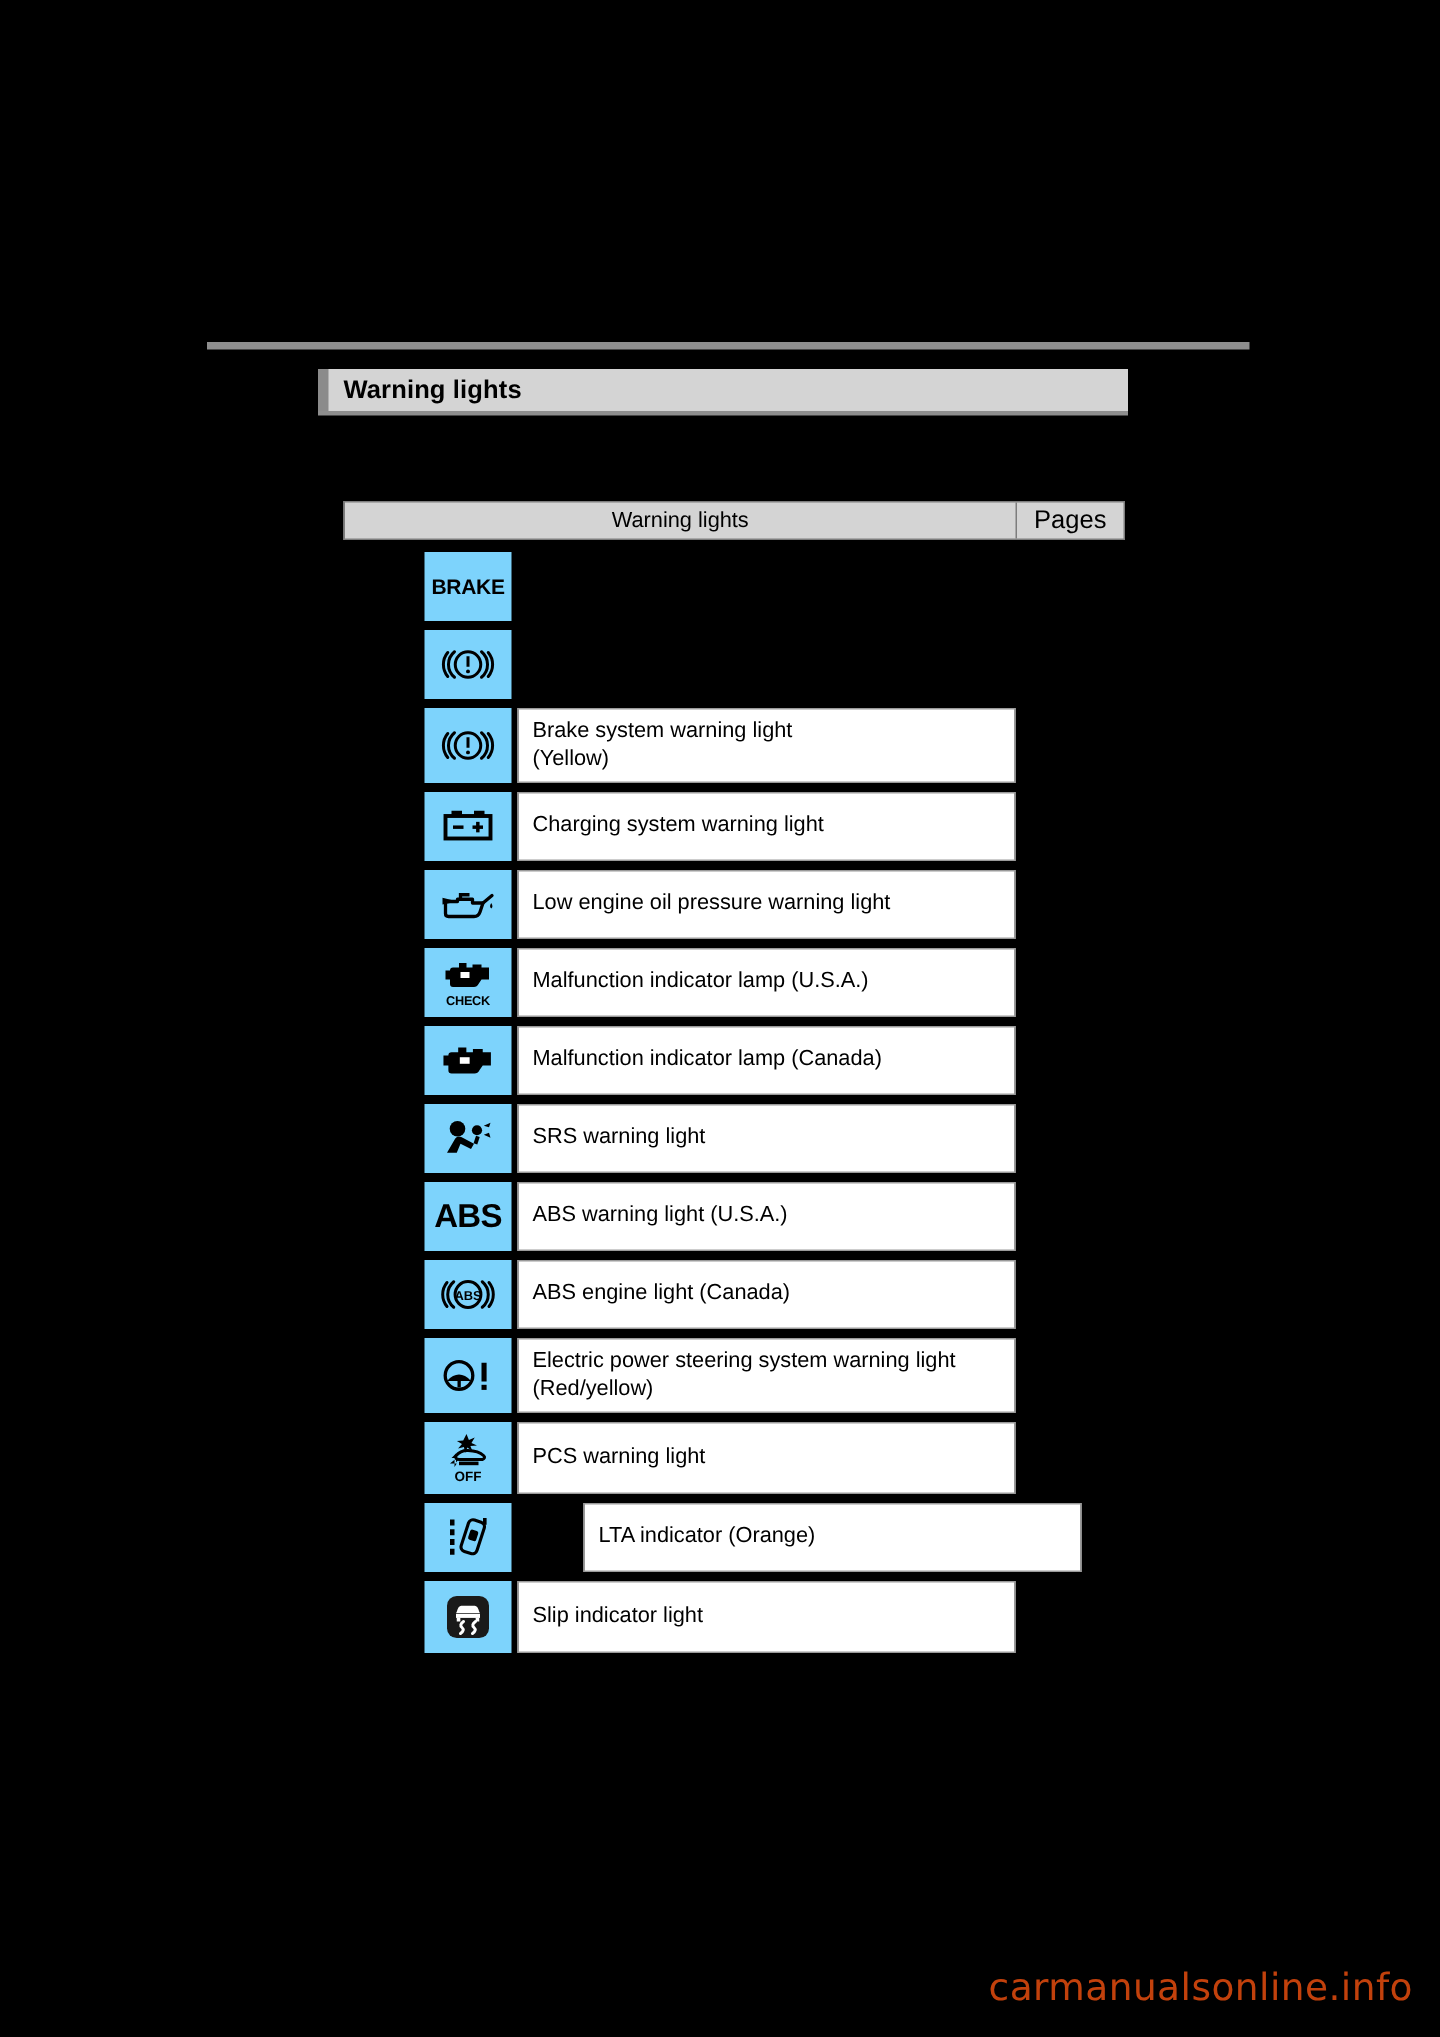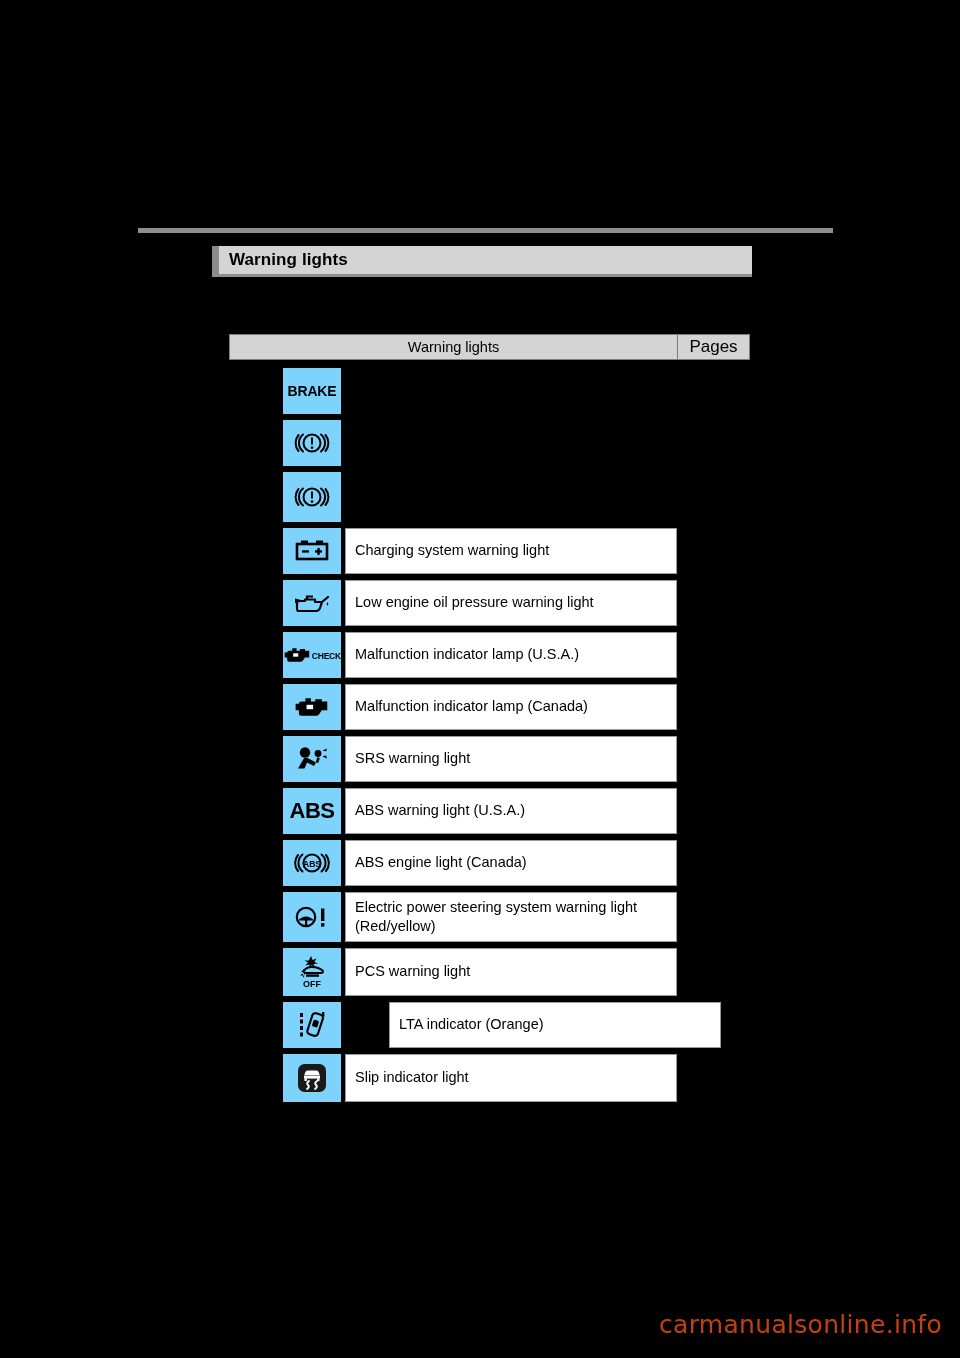--- a/index.html
+++ b/index.html
@@ -212,20 +212,22 @@
         <svg width="40" height="30" viewBox="0 0 40 30">
           <circle cx="20" cy="15" r="8.5" fill="none" stroke="#000" stroke-width="2"></circle>
           <rect x="19" y="9.5" width="2" height="7" fill="#000"></rect>
           <circle cx="20" cy="19.6" r="1.3" fill="#000"></circle>
           <path d="M11 6.5 A11 11 0 0 0 11 23.5" fill="none" stroke="#000" stroke-width="2" stroke-linecap="round"></path>
           <path d="M6.5 7 A12.5 12.5 0 0 0 6.5 23" fill="none" stroke="#000" stroke-width="2" stroke-linecap="round"></path>
           <path d="M29 6.5 A11 11 0 0 1 29 23.5" fill="none" stroke="#000" stroke-width="2" stroke-linecap="round"></path>
           <path d="M33.5 7 A12.5 12.5 0 0 1 33.5 23" fill="none" stroke="#000" stroke-width="2" stroke-linecap="round"></path>
         </svg>
       </div>
+      <div class="desc-cell" style="min-height:50px;">Brake system warning light
+(Yellow)</div>
     </div>
 
     <div class="row">
       <div class="icon-cell" style="height:46px;">
         <svg width="40" height="26" viewBox="0 0 40 26">
           <rect x="5" y="6" width="30" height="15" fill="none" stroke="#000" stroke-width="2.6"></rect>
           <rect x="9" y="2.5" width="7" height="4" fill="#000"></rect>
           <rect x="24" y="2.5" width="7" height="4" fill="#000"></rect>
           <rect x="10" y="12.3" width="7" height="2.3" fill="#000"></rect>
           <rect x="23" y="12.3" width="7" height="2.3" fill="#000"></rect>
@@ -242,21 +244,21 @@
           <path d="M16 9.5 L16 6.5 L22 6.5" fill="none" stroke="#000" stroke-width="2.2"></path>
           <path d="M14 11 L4 8.5 L4 13 Z" fill="#000"></path>
           <path d="M31 12 L37 7" fill="none" stroke="#000" stroke-width="2.2" stroke-linecap="round"></path>
           <path d="M36.5 12 q1.6 2.6 0 3.6 q-1.6 -1 0 -3.6 z" fill="#000"></path>
         </svg>
       </div>
       <div class="desc-cell" style="min-height:46px;">Low engine oil pressure warning light</div>
     </div>
 
     <div class="row">
-      <div class="icon-cell" style="height:46px; flex-direction:row;">
+      <div class="icon-cell" style="height:46px; flex-direction:column;">
         <svg width="34" height="22" viewBox="0 0 34 22">
           <path d="M5 8 L2 8 L2 14 L5 14 L5 17 Q5 19 7 19 L21 19 Q23 19 24 17 L26 14 L31 14 L31 6
                    L26 6 L26 4 L20 4 L20 6 L16 6 L16 3 L11 3 L11 6 L7 6 Q5 6 5 8 Z" fill="#000"></path>
           <rect x="12" y="9" width="6" height="4" fill="#fff"></rect>
         </svg>
         <span style="font-size:8.5px;font-weight:bold;letter-spacing:-0.2px;margin-top:1px;">CHECK</span>
       </div>
       <div class="desc-cell" style="min-height:46px;">Malfunction indicator lamp (U.S.A.)</div>
     </div>
 

